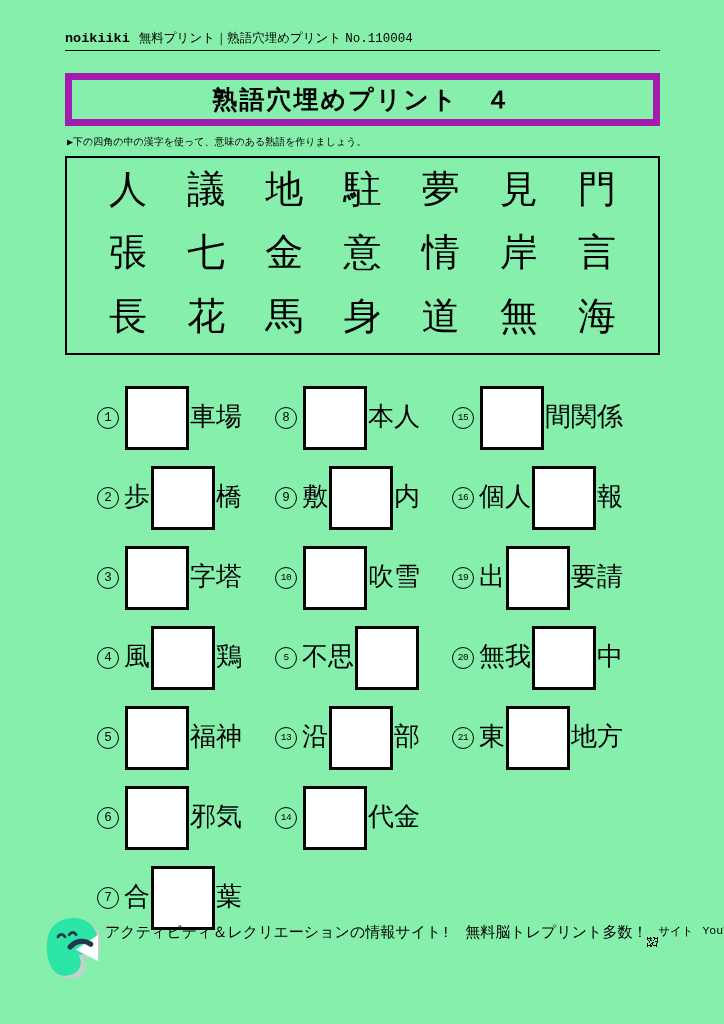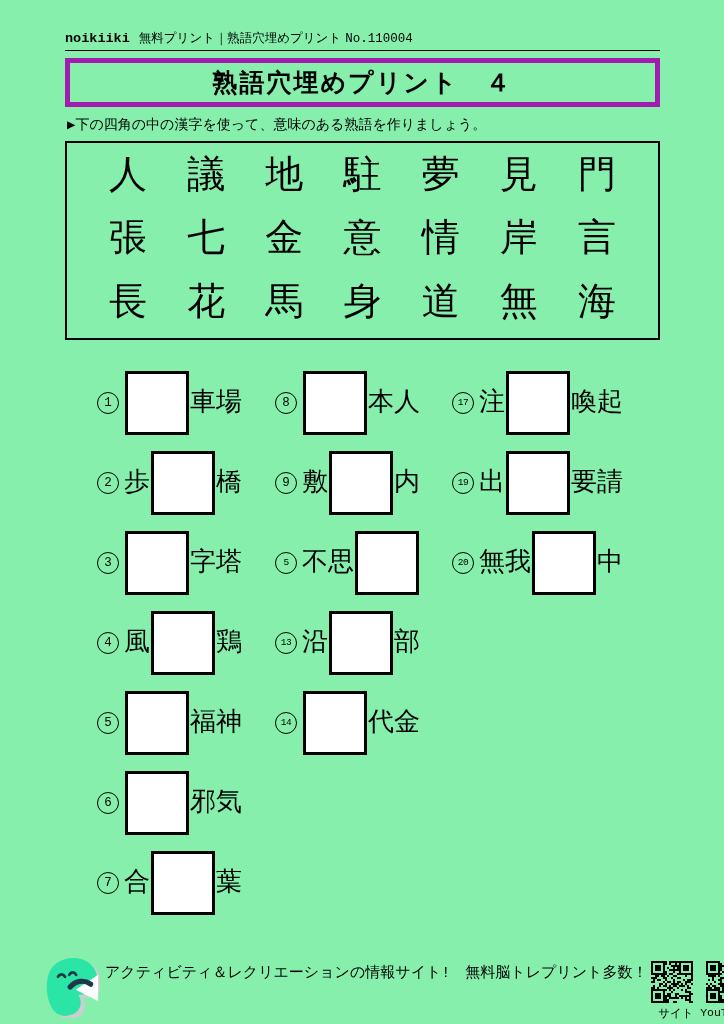--- a/index.html
+++ b/index.html
@@ -17,28 +17,28 @@
     display:flex;align-items:baseline;
     font-size:12.5px;
     border-bottom:1.5px solid #000;
     padding-bottom:3px;
   }
   .brand{font-weight:bold;font-size:13.5px;}
   .header-sub{margin-left:9px;text-align:right;}
   .header-no{margin-left:4px;}
   
   .title-box{
-    border:5px solid #a21caf;
+    border:7px solid #a21caf;
     height:39px;
-    margin-top:7px;
+    margin-top:22px;
     display:flex;align-items:center;justify-content:center;
     font-size:25px;font-weight:bold;letter-spacing:2px;
   }
   
-  .instruction{font-size:14px;margin:9px 0 7px 2px;}
+  .instruction{font-size:10px;margin:9px 0 7px 2px;}
   
   .kanji-bank{
     border:2.5px solid #000;
     height:191px;
     display:grid;
     grid-template-columns:repeat(7,1fr);
     align-items:center;justify-items:center;
     padding:2px 22px;
     font-size:38px;line-height:1;
   }
@@ -58,29 +58,29 @@
     margin-right:5px;
   }
   .qnum.two{font-size:9.5px;letter-spacing:-0.5px;}
   .qtext{font-size:26px;line-height:1;white-space:nowrap;}
   .blank-box{
     width:64px;height:64px;flex:none;box-sizing:border-box;
     border:3px solid #000;background:#fff;margin:0 1px;
   }
   
   .footer{
-    position:absolute;left:44px;right:56px;top:956px;
+    position:absolute;left:44px;right:56px;top:916px;
     display:flex;align-items:flex-start;
   }
   .mascot{width:56px;height:62px;flex:none;}
   .footer-text{margin-left:5px;padding-top:7px;}
   .tagline{font-size:15px;white-space:nowrap;}
   .url{font-size:23px;margin-top:2px;}
   .qr-group{margin-left:auto;display:flex;gap:9px;padding-top:5px;}
-  .qr-box{display:flex;flex-direction:column;align-items:flex-end;width:46px;}
+  .qr-box{display:flex;flex-direction:row;align-items:flex-start;width:46px;}
   .qr-svg{width:42px;height:42px;shape-rendering:crispEdges;}
   .qr-label{font-size:11.5px;margin-top:3px;white-space:nowrap;}
 </style>
 </head>
 <body>
 
 <div class="page">
 
   <div class="header">
     <span class="brand">noikiiki</span>
@@ -165,54 +165,70 @@
           <span class="blank-box"></span>
           <span class="qtext">本人</span>
         </div>
         <div class="q-item">
           <span class="qnum">9</span>
           <span class="qtext">敷</span>
           <span class="blank-box"></span>
           <span class="qtext">内</span>
         </div>
         <div class="q-item">
+          <span class="qnum two">10</span>
+          <span class="blank-box"></span>
+          <span class="qtext">吹雪</span>
+        </div>
+        <div class="q-item">
           <span class="qnum two">5</span>
           <span class="qtext">不思</span>
           <span class="blank-box"></span>
         </div>
         <div class="q-item">
           <span class="qnum two">13</span>
           <span class="qtext">沿</span>
           <span class="blank-box"></span>
           <span class="qtext">部</span>
         </div>
         <div class="q-item">
           <span class="qnum two">14</span>
           <span class="blank-box"></span>
           <span class="qtext">代金</span>
         </div>
       </div>
       <div class="q-col">
         <div class="q-item">
-          <span class="qnum two">17</span>
-          <span class="qtext">注</span>
-          <span class="blank-box"></span>
-          <span class="qtext">喚起</span>
+          <span class="qnum two">15</span>
+          <span class="blank-box"></span>
+          <span class="qtext">間関係</span>
+        </div>
+        <div class="q-item">
+          <span class="qnum two">16</span>
+          <span class="qtext">個人</span>
+          <span class="blank-box"></span>
+          <span class="qtext">報</span>
         </div>
         <div class="q-item">
           <span class="qnum two">19</span>
           <span class="qtext">出</span>
           <span class="blank-box"></span>
           <span class="qtext">要請</span>
         </div>
         <div class="q-item">
           <span class="qnum two">20</span>
           <span class="qtext">無我</span>
           <span class="blank-box"></span>
           <span class="qtext">中</span>
+        </div>
+        <div class="q-item">
+          <span class="qnum two">21</span>
+          <span class="qtext">東</span>
+          <span class="blank-box"></span>
+          <span class="qtext">地方</span>
         </div>
       </div>
     </div>
 
   <div class="footer">
     <svg class="mascot" viewBox="0 0 60 66">
       <path d="M12 60 C4 50 2 33 6 21 C10 8 23 2 35 3 C48 4 57 13 58 24 C59 34 52 41 42 42 L38 42.5 C43 51 40 60 31 63.5 C23 66.5 17 65 12 60 Z" fill="#c9cfce" transform="translate(3.5,2.5)"></path>
       <path class="blob" d="M10 58 C3 48 1 31 5 19 C9 7 22 1 34 2 C47 3 56 12 57 23 C58 33 51 40 41 41 L37 41.5 C42 50 39 59 30 62.5 C22 65.5 15 64 10 58 Z" fill="#2BE5A6"></path>
       <path d="M58 20 L34 36 L58 48 Z" fill="#ffffff"></path>
       <path class="arm" d="M28 33 C34 26 43 25 50 30" stroke="#20374a" stroke-width="5.5" fill="none" stroke-linecap="round"></path>

